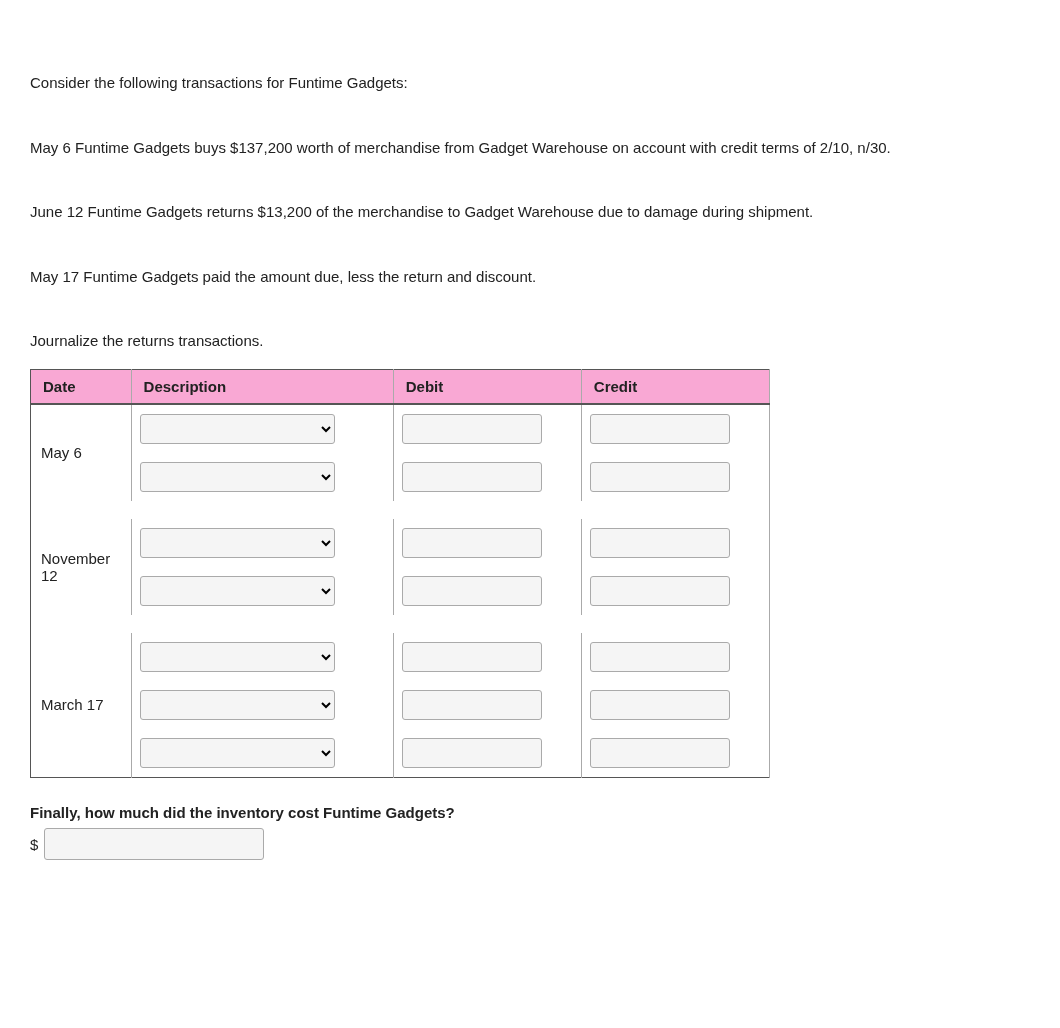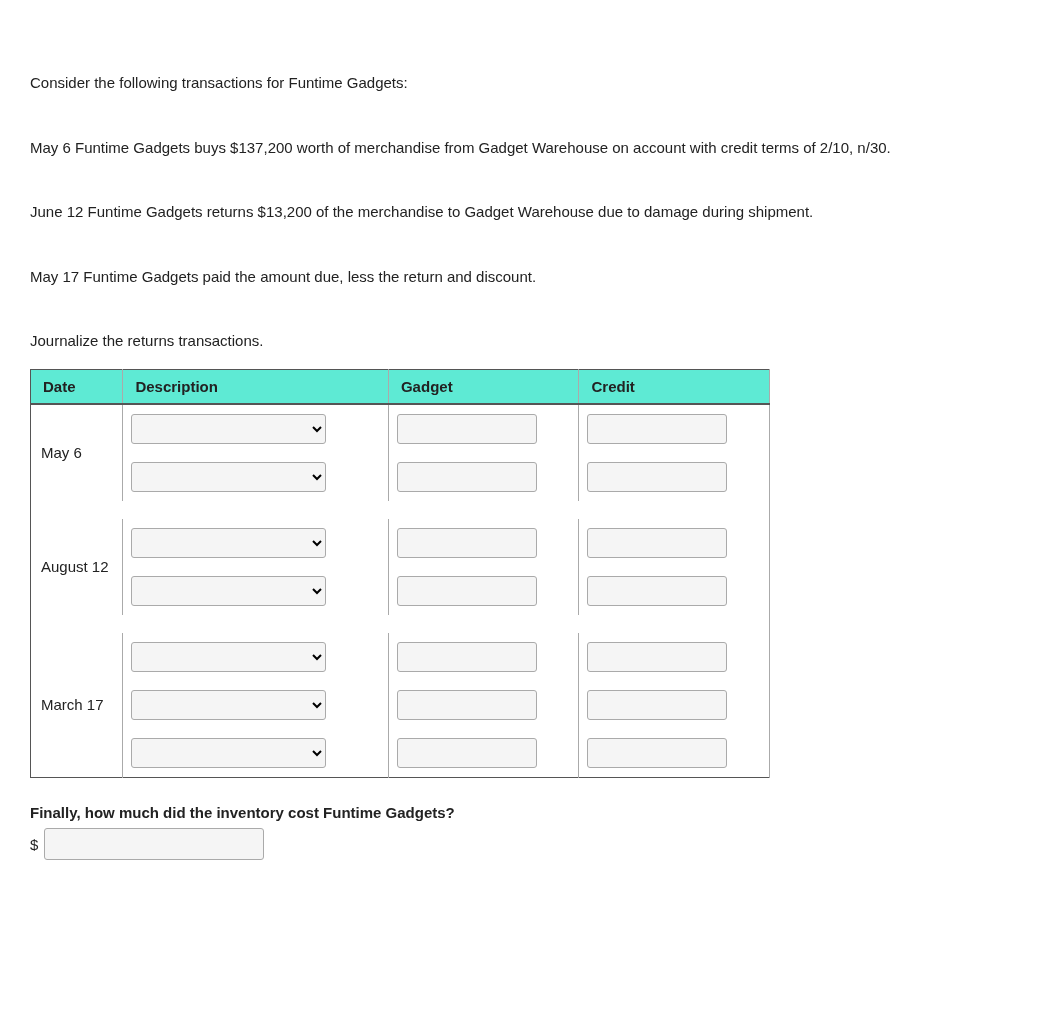--- a/index.html
+++ b/index.html
@@ -31,21 +31,21 @@
       margin-bottom: 24px;
       border: 1px solid #555;
     }
 
     .journal-table th {
       font-weight: bold;
       text-align: left;
       padding: 8px 12px;
       border-bottom: 2px solid #555;
       border-right: 1px solid #aaa;
-      background: #5eead4;
+      background: #f9a8d4;
       font-size: 15px;
     }
 
     .journal-table th.center {
       text-align: left;
     }
 
     .journal-table td {
       padding: 9px 8px;
       border-right: 1px solid #aaa;
@@ -141,21 +141,21 @@
 <p class="paragraph">May 6 Funtime Gadgets buys $137,200 worth of merchandise from Gadget Warehouse on account with credit terms of 2/10, n/30.</p>
 <p class="paragraph">June 12 Funtime Gadgets returns $13,200 of the merchandise to Gadget Warehouse due to damage during shipment.</p>
 <p class="paragraph">May 17 Funtime Gadgets paid the amount due, less the return and discount.</p>
 <p class="paragraph">Journalize the returns transactions.</p>
 
 <table class="journal-table">
   <thead>
     <tr>
       <th>Date</th>
       <th class="center">Description</th>
-      <th class="center">Gadget</th>
+      <th class="center">Debit</th>
       <th class="center">Credit</th>
     </tr>
   </thead>
   <tbody>
 
     <tr>
       <td class="date-cell" rowspan="2">May 6</td>
       <td class="desc-cell">
         <select class="desc-select">
           <option value=""></option>
@@ -180,21 +180,21 @@
       <td class="num-cell-last">
         <input type="text" class="num-input" style="">
       </td>
     </tr>
 
     <tr class="group-separator">
       <td colspan="4" style="height:18px; border-top: none;"></td>
     </tr>
 
     <tr>
-      <td class="date-cell" rowspan="2">August 12</td>
+      <td class="date-cell" rowspan="2">November 12</td>
       <td class="desc-cell">
         <select class="desc-select">
           <option value=""></option>
         </select>
       </td>
       <td class="num-cell">
         <input type="text" class="num-input" style="">
       </td>
       <td class="num-cell-last">
         <input type="text" class="num-input" style="">

